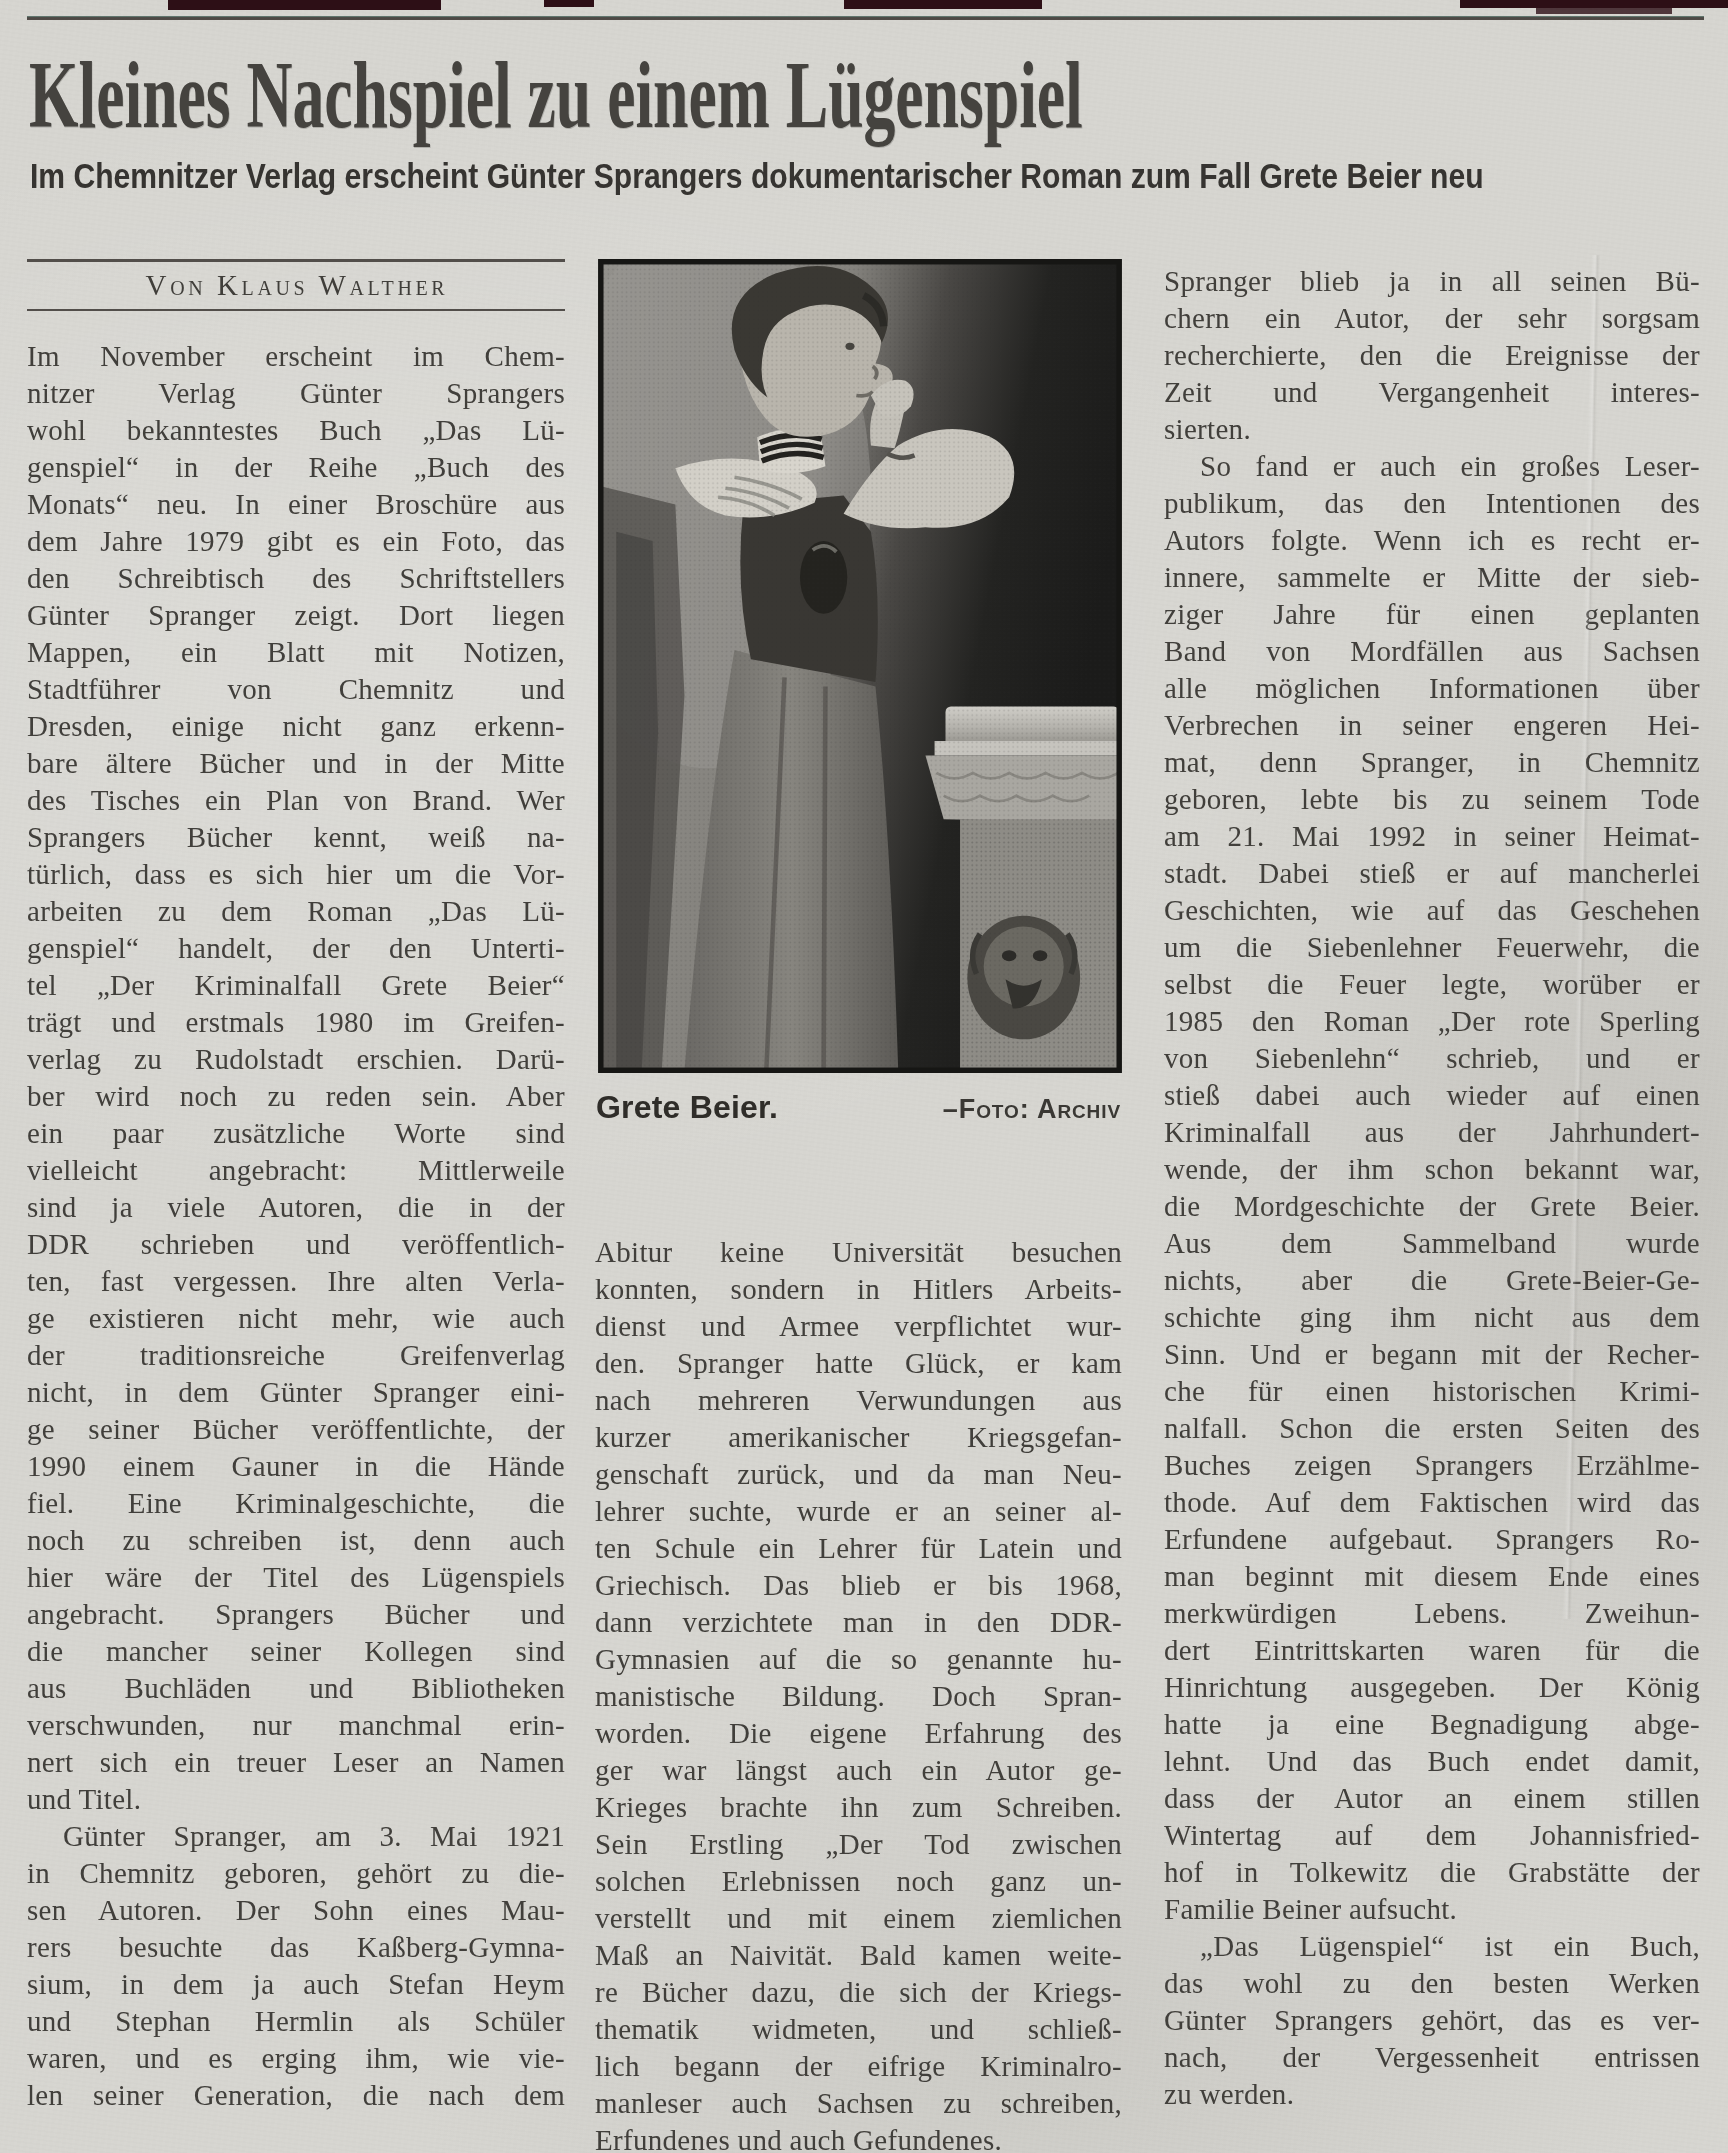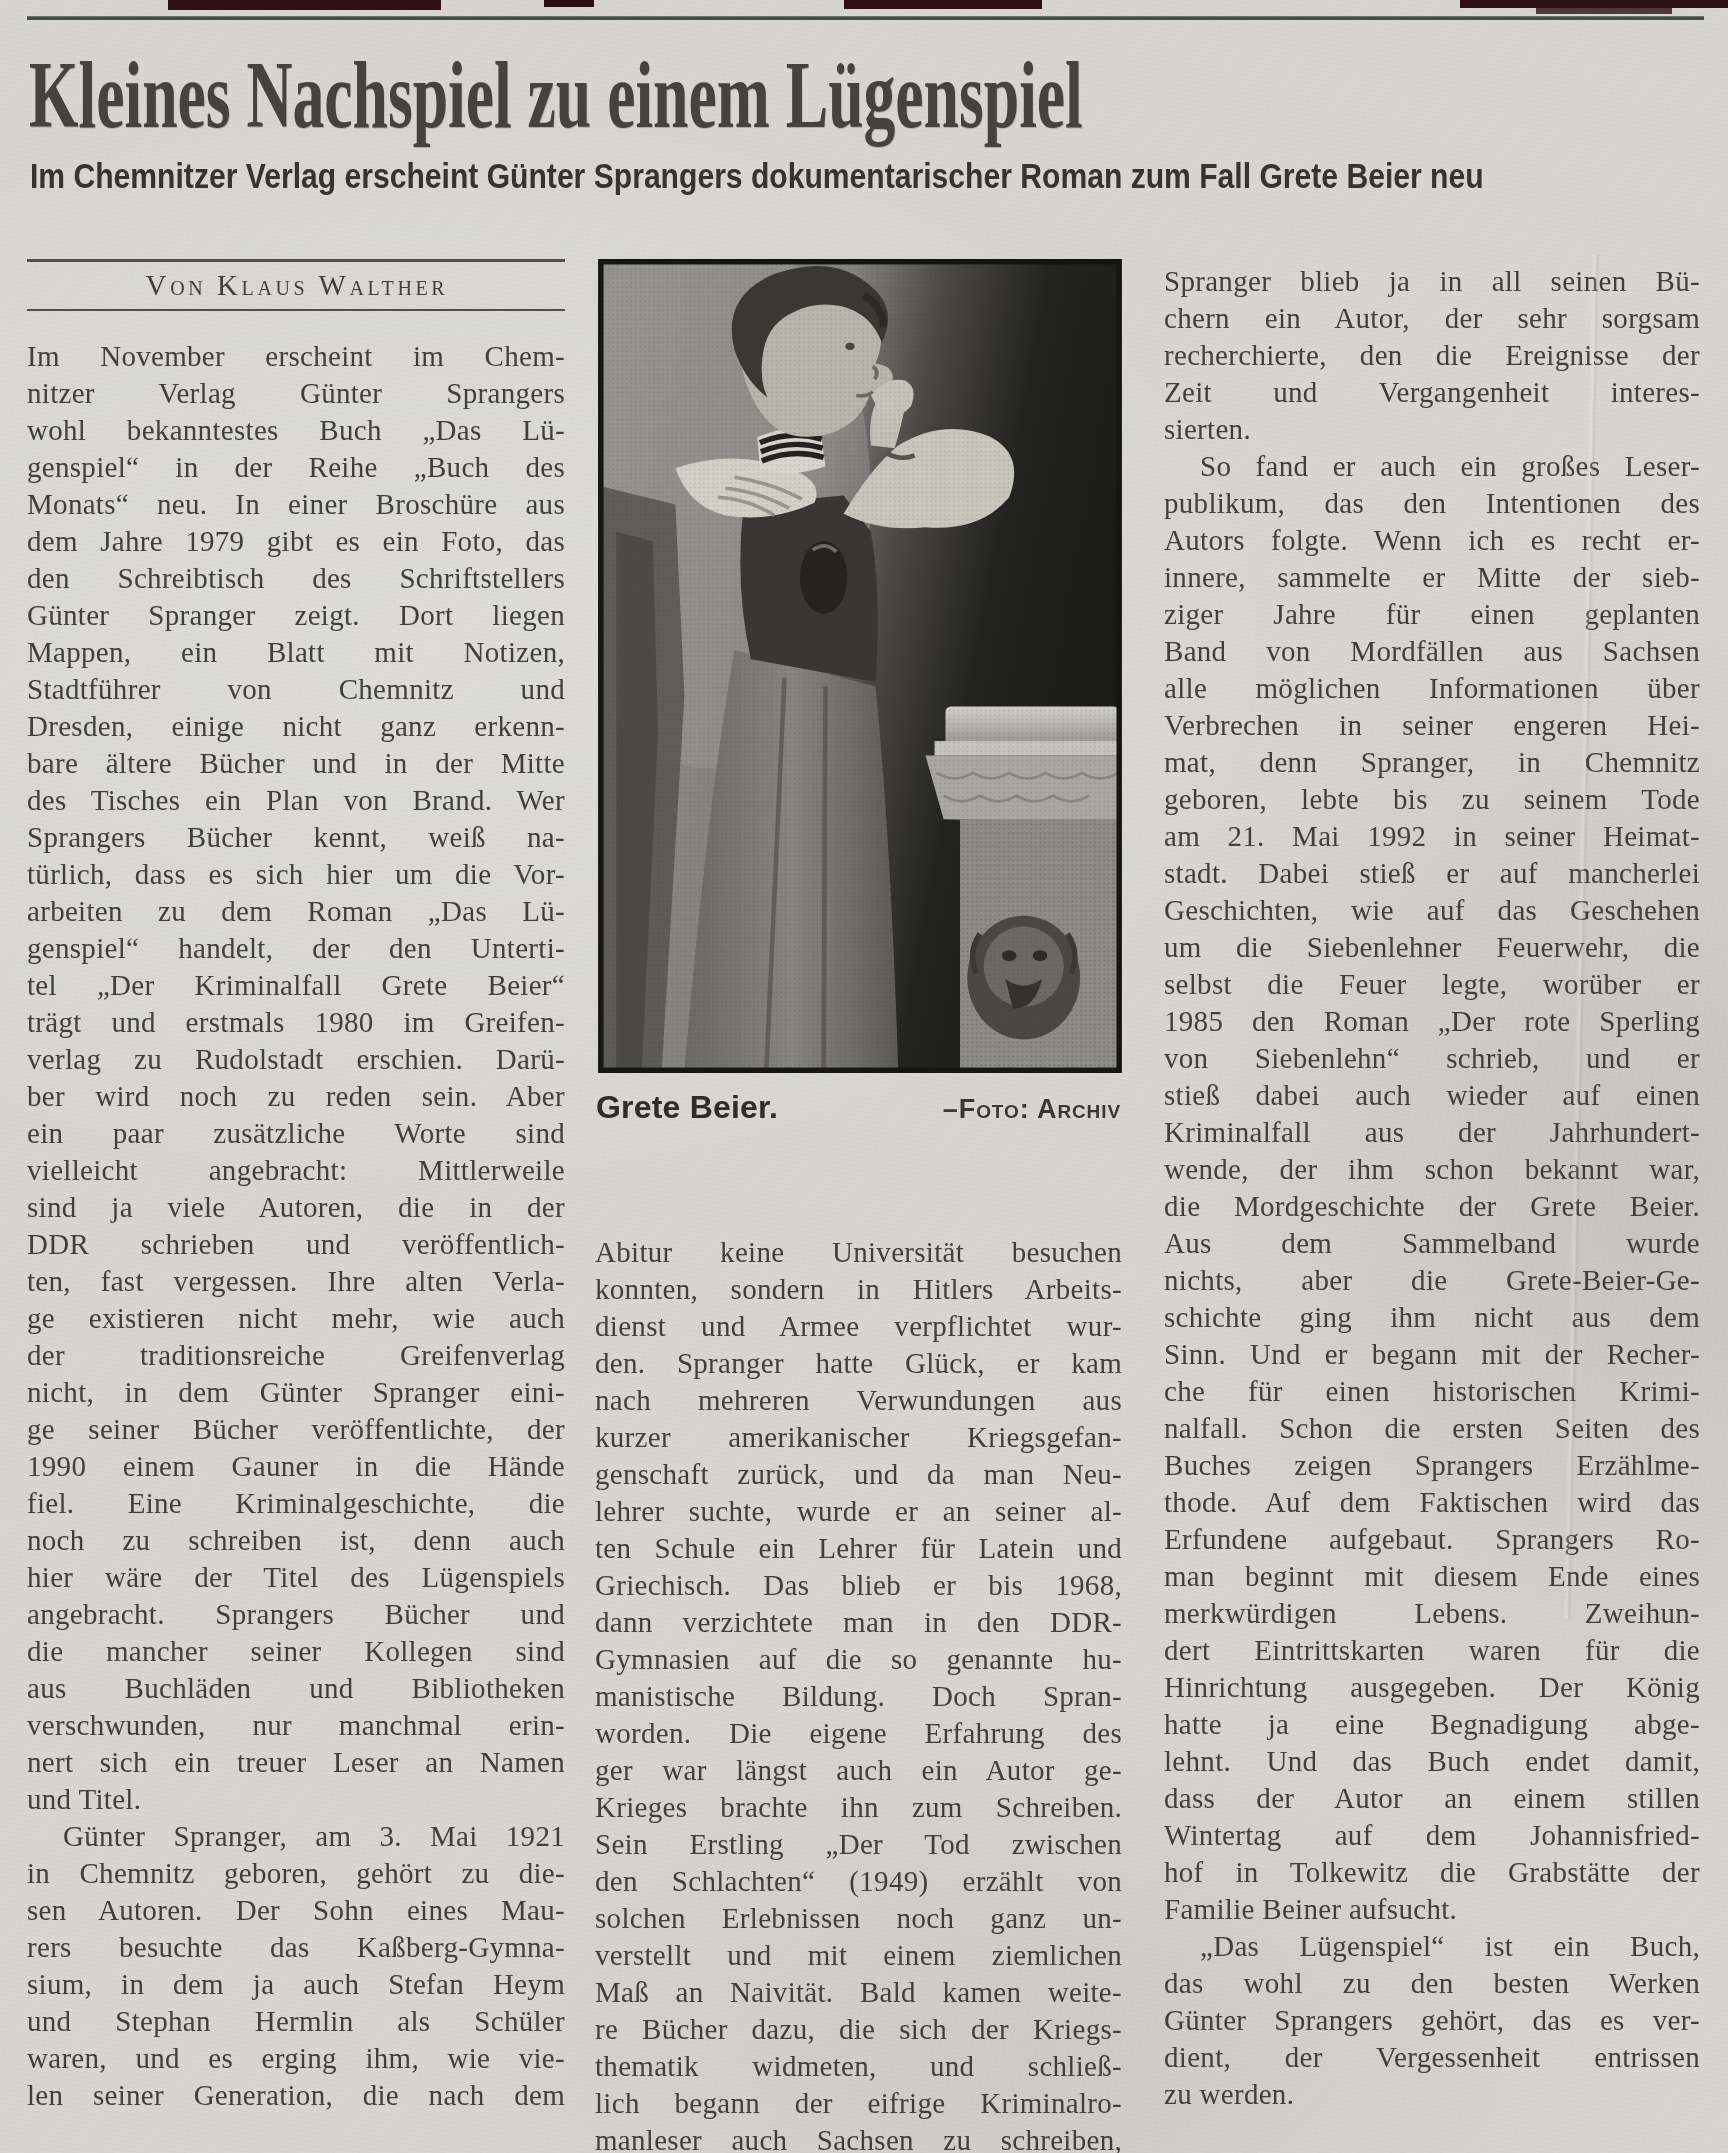--- a/index.html
+++ b/index.html
@@ -147,21 +147,20 @@
       <div class="line">lehrer suchte, wurde er an seiner al-</div>
       <div class="line">ten Schule ein Lehrer für Latein und</div>
       <div class="line">Griechisch. Das blieb er bis 1968,</div>
       <div class="line">dann verzichtete man in den DDR-</div>
       <div class="line">Gymnasien auf die so genannte hu-</div>
       <div class="line">manistische Bildung. Doch Spran-</div>
       <div class="line">worden. Die eigene Erfahrung des</div>
       <div class="line">ger war längst auch ein Autor ge-</div>
       <div class="line">Krieges brachte ihn zum Schreiben.</div>
       <div class="line">Sein Erstling „Der Tod zwischen</div>
-      <div class="line">den Schlachten“ (1949) erzählt von</div>
       <div class="line">solchen Erlebnissen noch ganz un-</div>
       <div class="line">verstellt und mit einem ziemlichen</div>
       <div class="line">Maß an Naivität. Bald kamen weite-</div>
       <div class="line">re Bücher dazu, die sich der Kriegs-</div>
       <div class="line">thematik widmeten, und schließ-</div>
       <div class="line">lich begann der eifrige Kriminalro-</div>
       <div class="line">manleser auch Sachsen zu schreiben,</div>
       <div class="line endline">Erfundenes und auch Gefundenes.</div>
     </div>
   <div class="col" style="left:1164px; top:263px; width:536px;">
@@ -206,21 +205,21 @@
       <div class="line">Hinrichtung ausgegeben. Der König</div>
       <div class="line">hatte ja eine Begnadigung abge-</div>
       <div class="line">lehnt. Und das Buch endet damit,</div>
       <div class="line">dass der Autor an einem stillen</div>
       <div class="line">Wintertag auf dem Johannisfried-</div>
       <div class="line">hof in Tolkewitz die Grabstätte der</div>
       <div class="line endline">Familie Beiner aufsucht.</div>
       <div class="line indent">„Das Lügenspiel“ ist ein Buch,</div>
       <div class="line">das wohl zu den besten Werken</div>
       <div class="line">Günter Sprangers gehört, das es ver-</div>
-      <div class="line">dient, der Vergessenheit entrissen</div>
+      <div class="line">nach, der Vergessenheit entrissen</div>
       <div class="line endline">zu werden.</div>
     </div>
 
   <div class="photo-frame">
     <svg width="524" height="814" viewBox="0 0 576 895">
       <defs>
         <linearGradient id="bg" x1="0" y1="0" x2="1" y2="0.3">
           <stop offset="0" stop-color="#93918c"></stop>
           <stop offset="0.45" stop-color="#84827d"></stop>
           <stop offset="0.62" stop-color="#4a4845"></stop>

